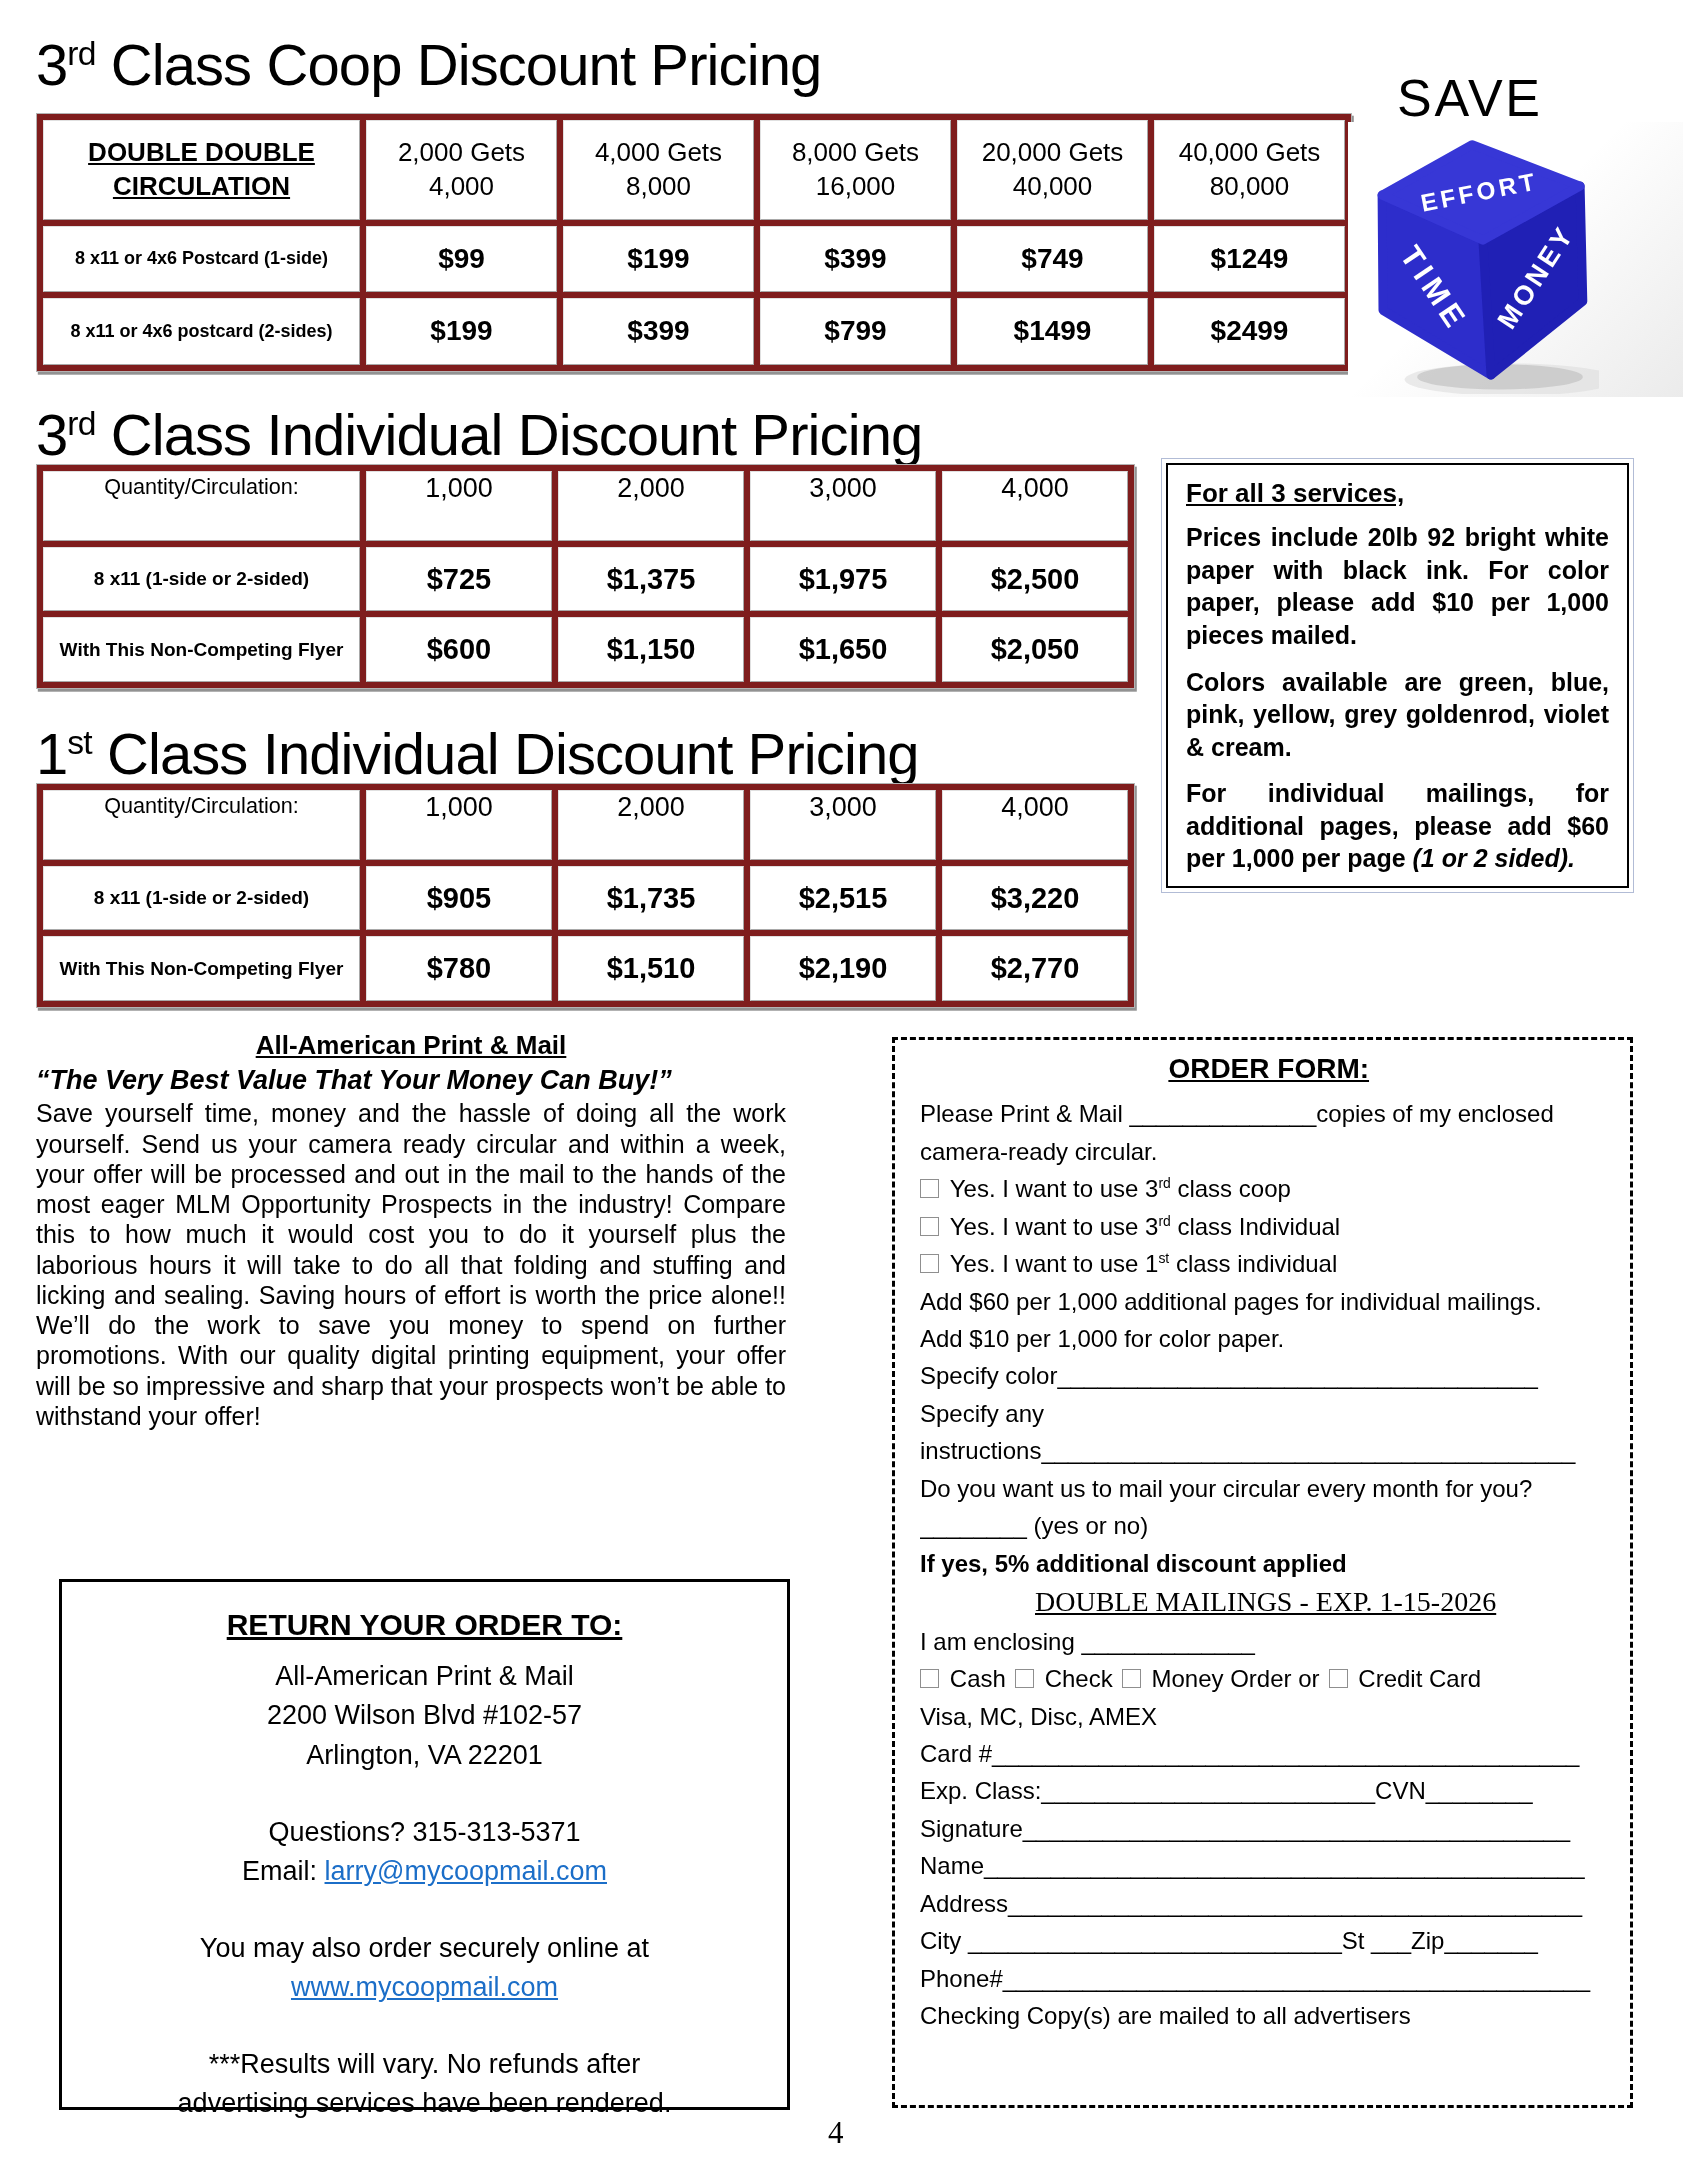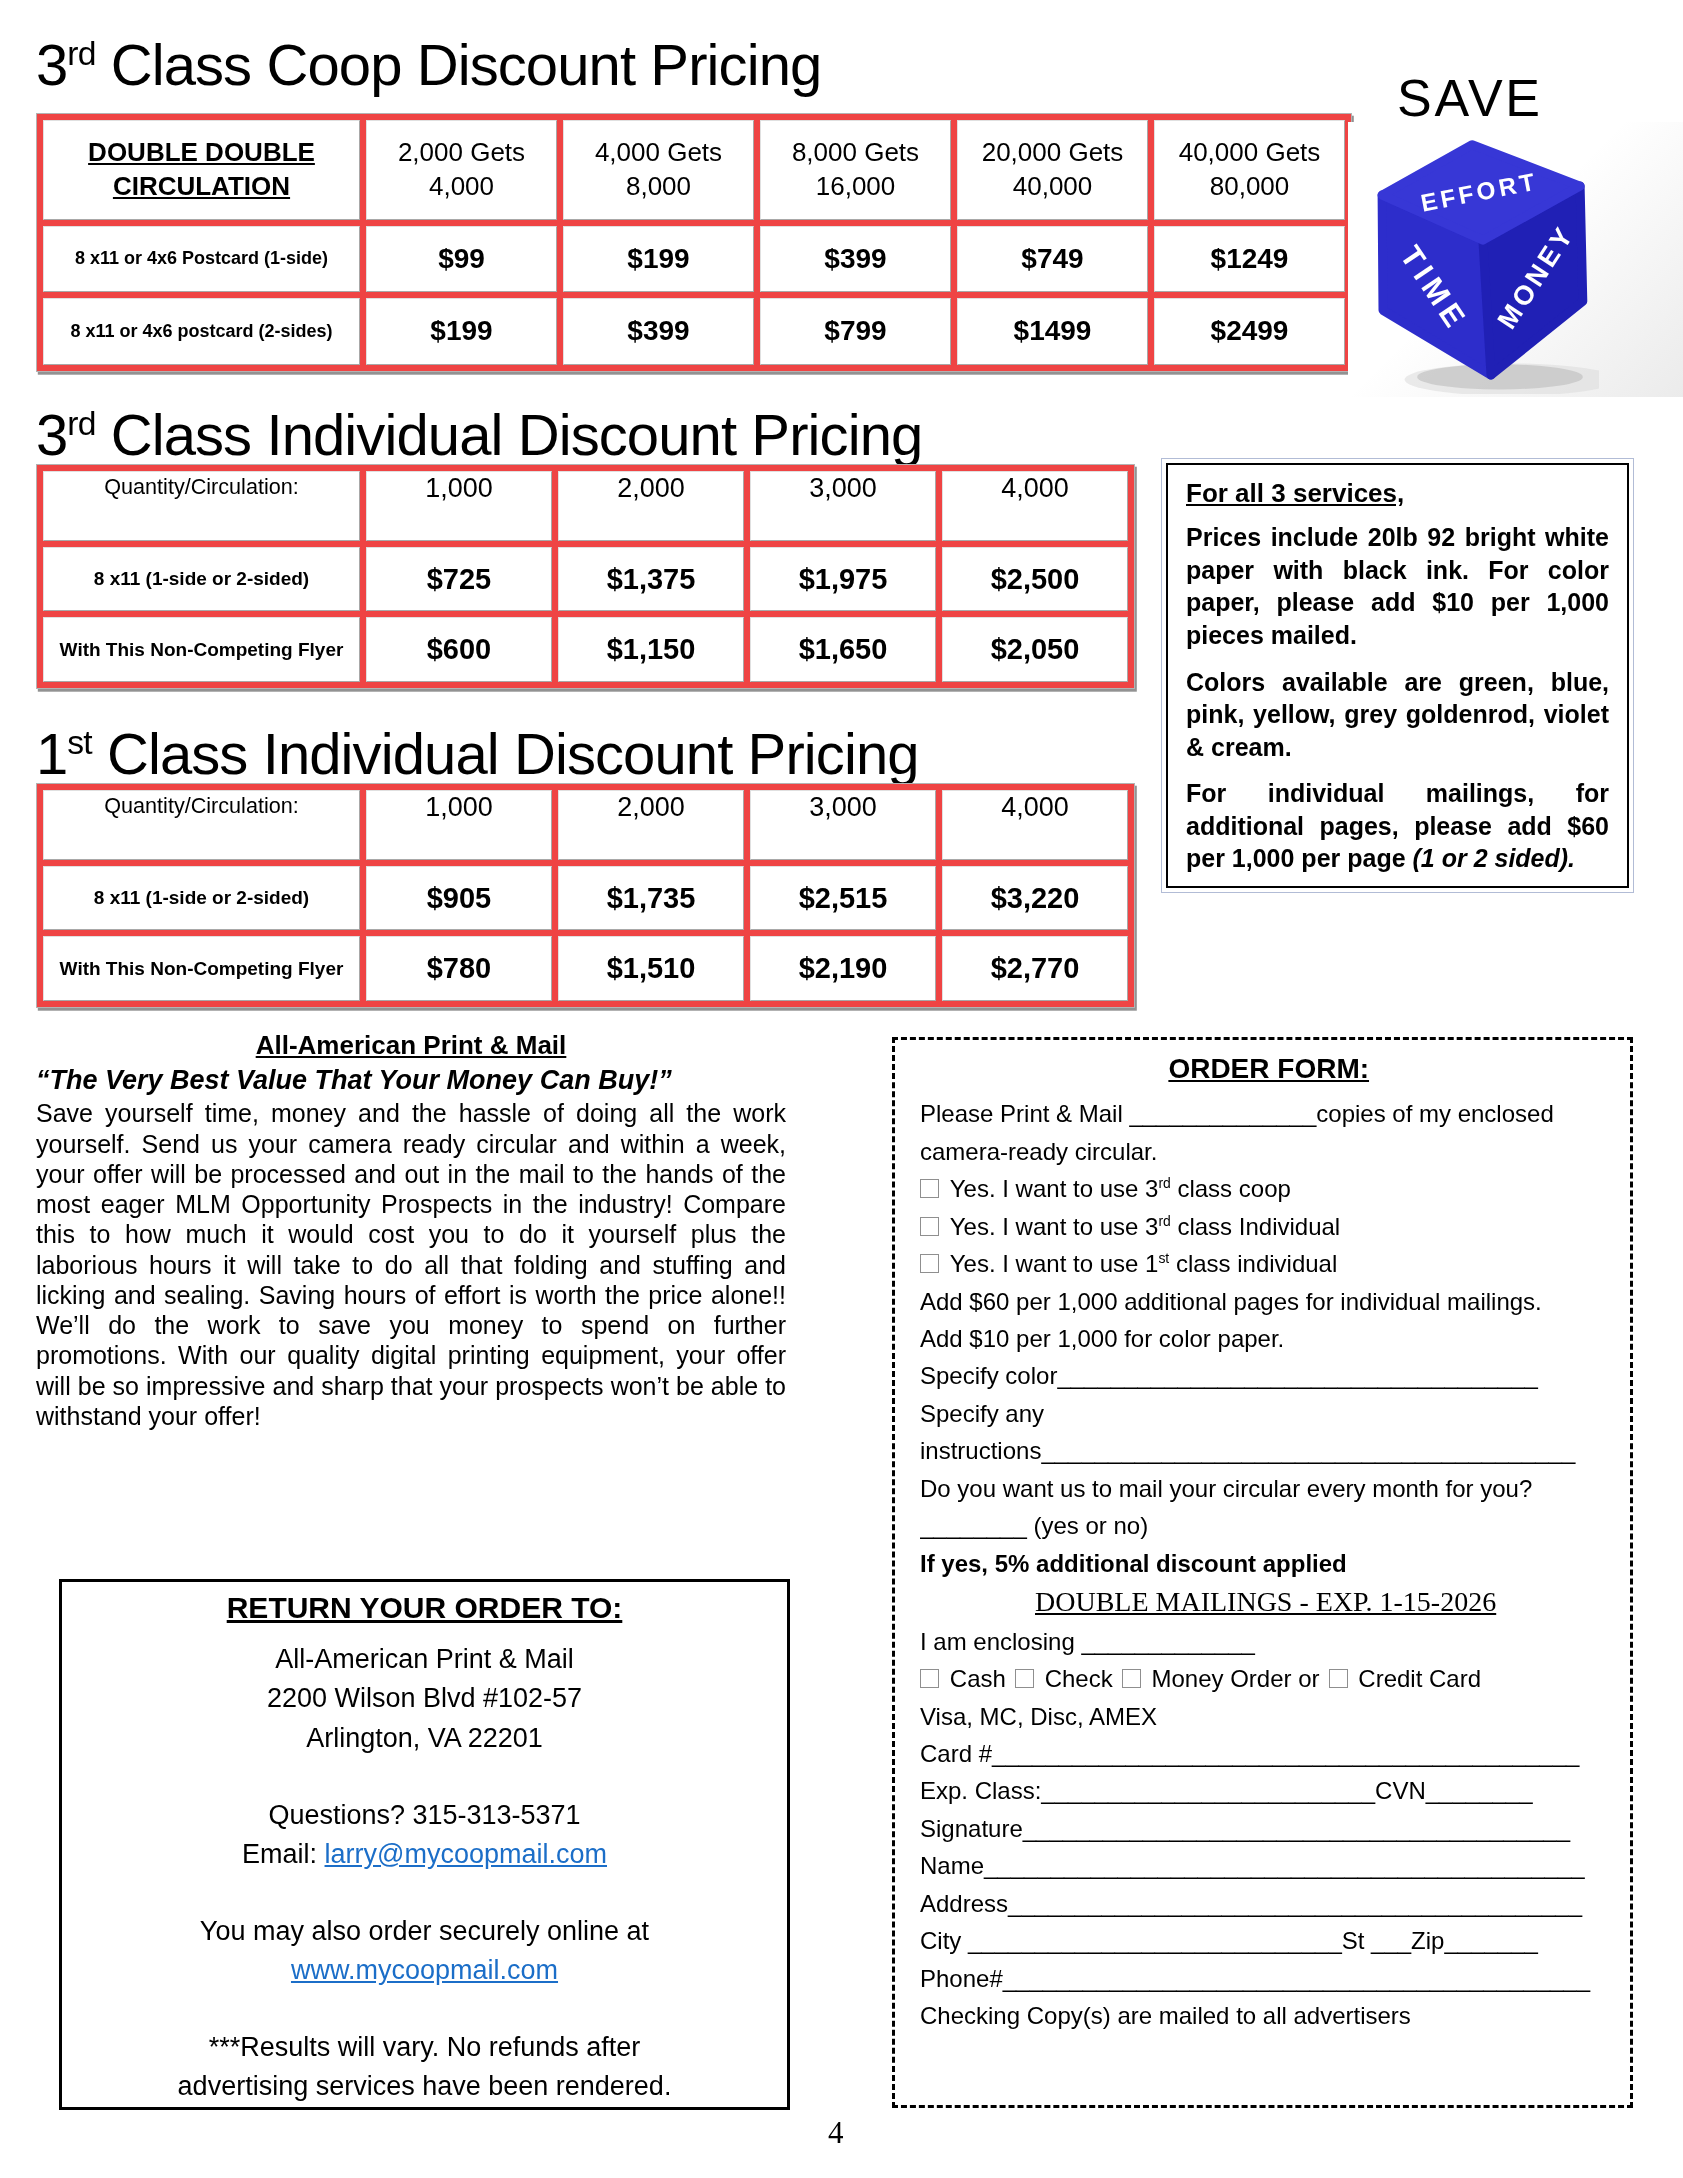--- a/index.html
+++ b/index.html
@@ -11,21 +11,21 @@
 
   
   .sec-title { position:absolute; left:36px; font-size:58px; font-weight:400; white-space:nowrap; letter-spacing:-0.9px; }
   #title-coop { top:31px; }
   #title-3rd  { top:401px; }
   #title-1st  { top:720px; }
   .save-label { position:absolute; left:1397px; top:68px; font-size:52px; letter-spacing:2.7px; }
 
   
   .ptable { position:absolute; border-collapse:separate; border-spacing:6.3px;
-            background:#ef4444; border:0.9px solid #b3b3b3; box-shadow:1.8px 2.7px 0 #929292; }
+            background:#7f1d1d; border:0.9px solid #b3b3b3; box-shadow:1.8px 2.7px 0 #929292; }
   .ptable td { background:#fff; text-align:center; vertical-align:middle;
                border:1.8px solid; border-color:#e0e0e0 #a8a8a8 #a8a8a8 #e0e0e0; padding:1.8px 5.4px; }
   .t-coop { left:36px; top:113px; }
   .t-coop td.hd   { height:94px; }
   .t-coop td.row  { height:61px; }
   .hd-label  { font-weight:700; font-size:26px; text-decoration:underline; line-height:1.3; }
   .t-coop .hd-col { font-size:26px; line-height:1.3; }
   .t-coop .row-label { font-weight:700; font-size:18px; }
   .t-coop .price { font-weight:700; font-size:28px; }
 
@@ -54,21 +54,21 @@
   .sv-italic { font-style:italic;margin-top:20px; }
 
   
   .promo { position:absolute; left:36px; top:1030px; width:750px; }
   .promo-heading { text-align:center; font-size:26px; font-weight:700; text-decoration:underline; }
   .promo-tagline { font-size:27px; font-weight:700; font-style:italic; margin-top:3.6px; white-space:nowrap; }
   .promo-body { font-size:25px; text-align:justify; line-height:1.21; margin-top:2.7px; }
 
   
   .return-box { position:absolute; left:59px; top:1579px; width:731px; height:531px; box-sizing:border-box;
-                border:3.6px solid #000; text-align:center; font-size:27px; line-height:1.45; padding-top:4px; }
+                border:3.6px solid #000; text-align:center; font-size:27px; line-height:1.45; padding-top:21px; }
   .rb-heading { font-size:30px; font-weight:700; text-decoration:underline; margin-bottom:10.8px; }
   .rb-gap { margin-top:38px; }
   a.doc-link, .doc-link { color:#1b6ec8; text-decoration:underline; }
 
   
   .order-form { position:absolute; left:892px; top:1037px; width:741px; height:1071px; box-sizing:border-box;
                 border:3.6px dashed #000; padding:12.6px 12.6px 9px 25px; font-size:24px; background:#fff; }
   .of-title { text-align:center; font-size:28px; font-weight:700; text-decoration:underline; margin-bottom:10.8px; }
   .of-line { line-height:1.56; white-space:nowrap; overflow:hidden; }
   .of-wrap { white-space:normal; }

